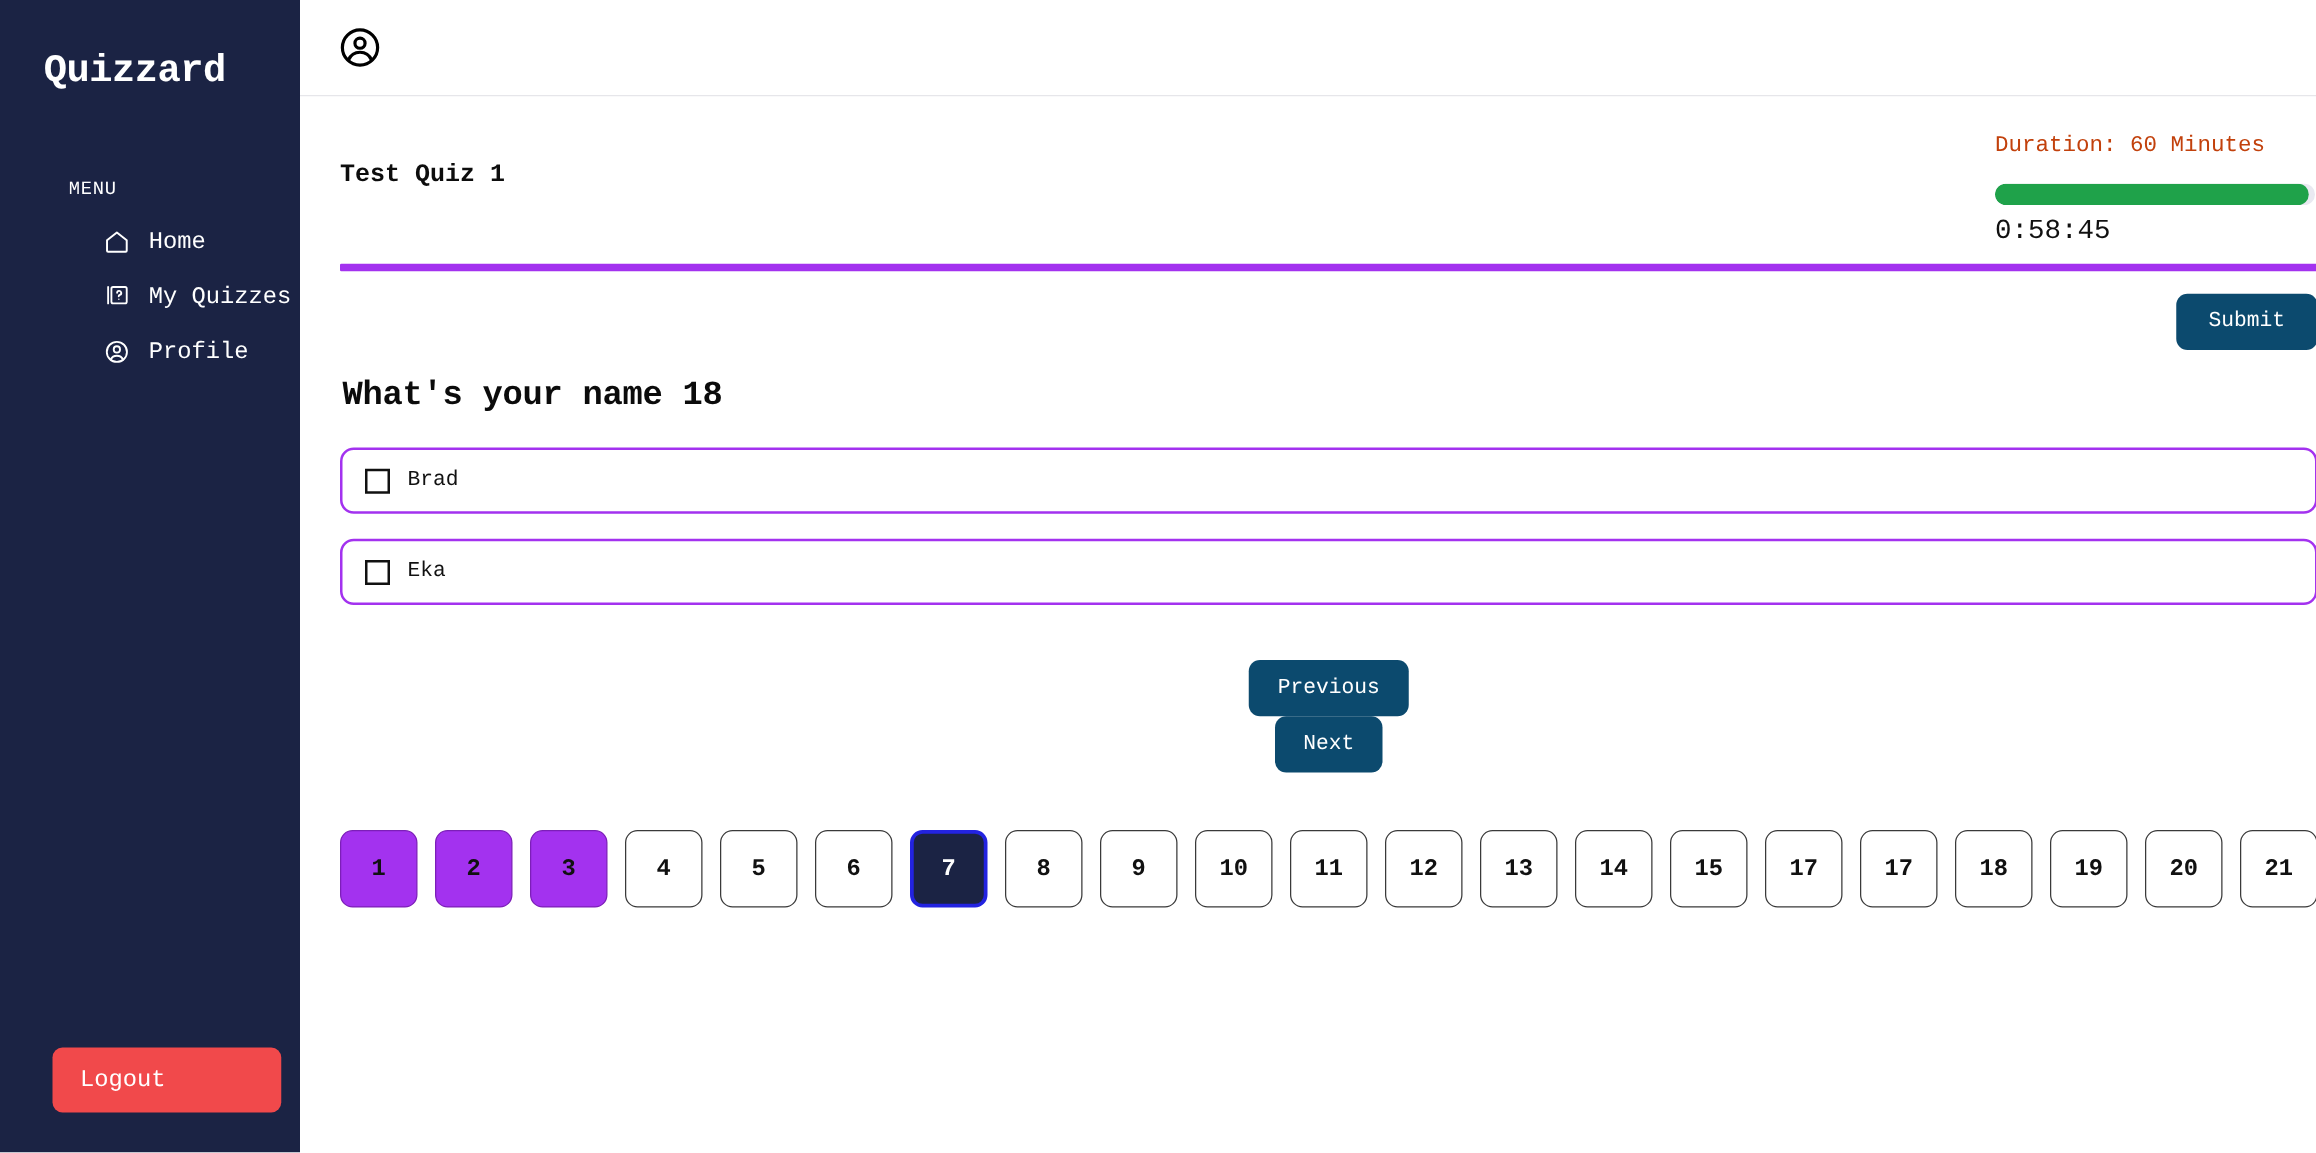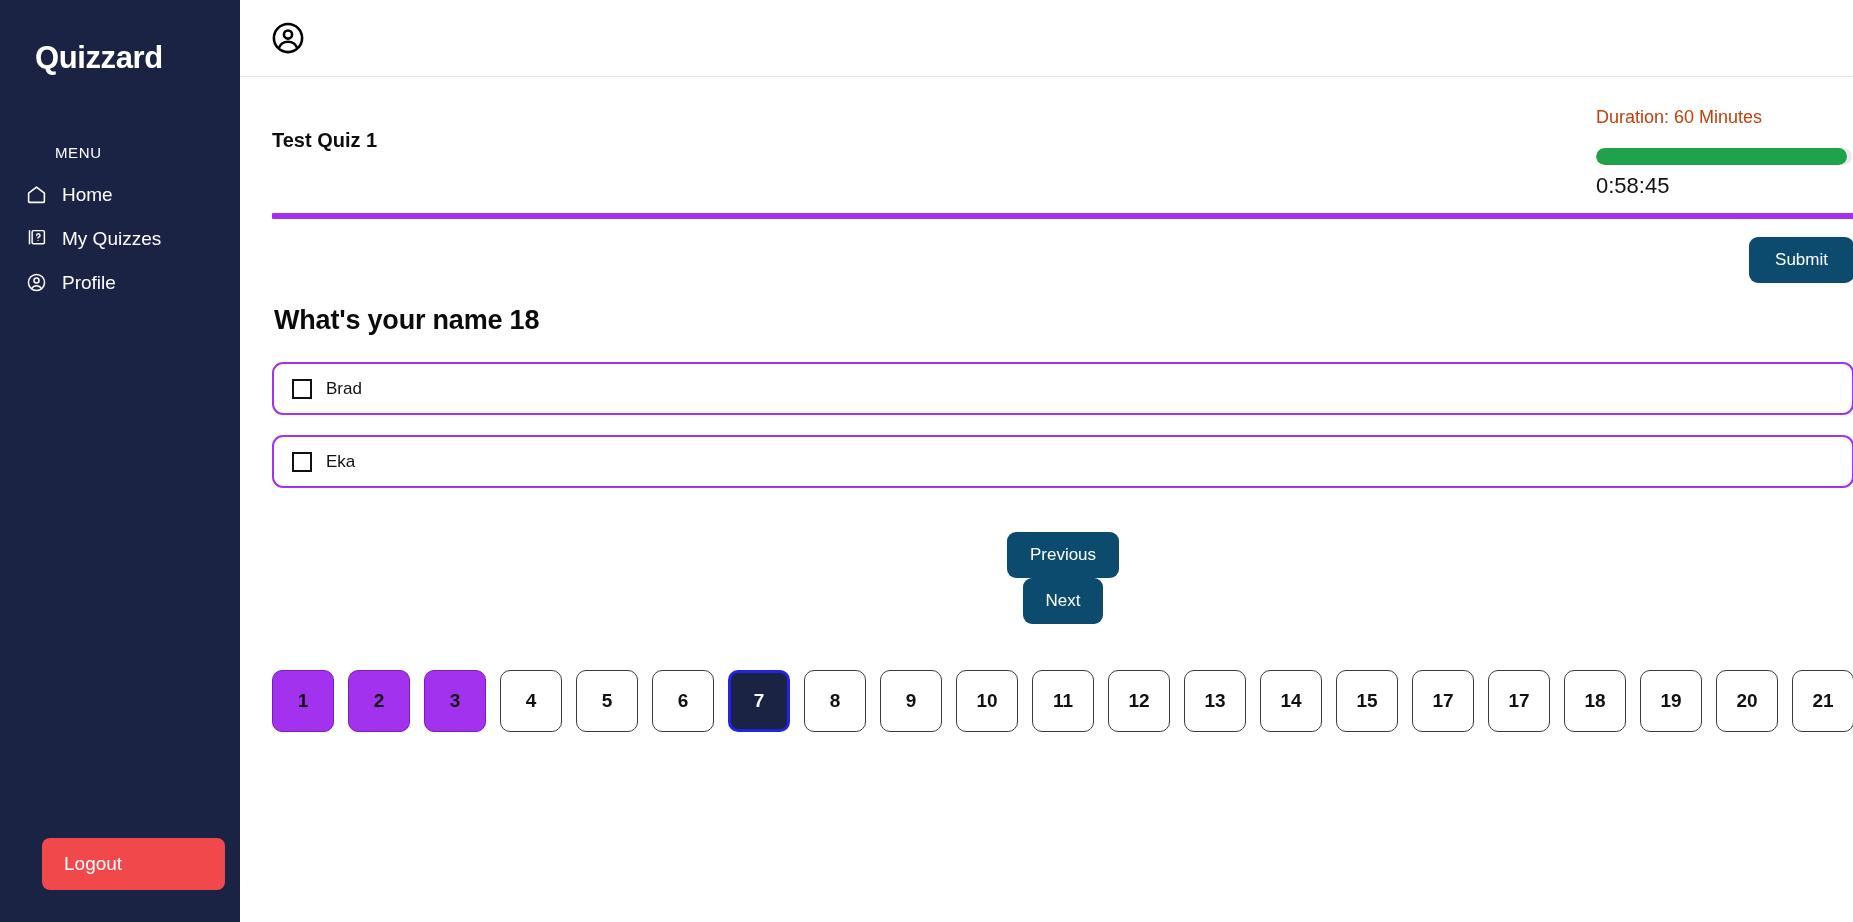--- a/index.html
+++ b/index.html
@@ -2,21 +2,21 @@
 <html><head>
 <meta charset="utf-8">
 <style>
   * { box-sizing: border-box; margin: 0; padding: 0; }
   html, body {
     width: 1853px; height: 922px;
     font-family: "Liberation Sans", sans-serif;
     background: #ffffff;
     overflow: hidden;
   }
-  .app { display: flex; width: 1853px; height: 922px; }
+  .app { display: flex; width: 1853px; height: 922px; font-family: Liberation Mono, monospace; }
 
   
   .sidebar {
     width: 240px;
     min-width: 240px;
     background: #1b2344;
     color: #ffffff;
     position: relative;
     display: flex;
     flex-direction: column;
@@ -33,21 +33,21 @@
     padding-left: 55px;
     font-size: 15px;
     letter-spacing: 0.6px;
     color: #ffffff;
   }
   .nav { margin-top: 22px; display: flex; flex-direction: column; gap: 22px; }
   .nav-item {
     display: flex;
     align-items: center;
     gap: 15px;
-    padding-left: 25px;
+    padding-left: 82px;
     font-size: 19px;
     color: #ffffff;
     cursor: pointer;
     line-height: 1;
   }
   .nav-item .icon { width: 22px; height: 22px; display: inline-flex; align-items: center; justify-content: center; }
   .nav-item svg { display:block; }
   .logout-wrap { position: absolute; left: 42px; bottom: 32px; }
   .logout-btn {
     background: #f1494b;

